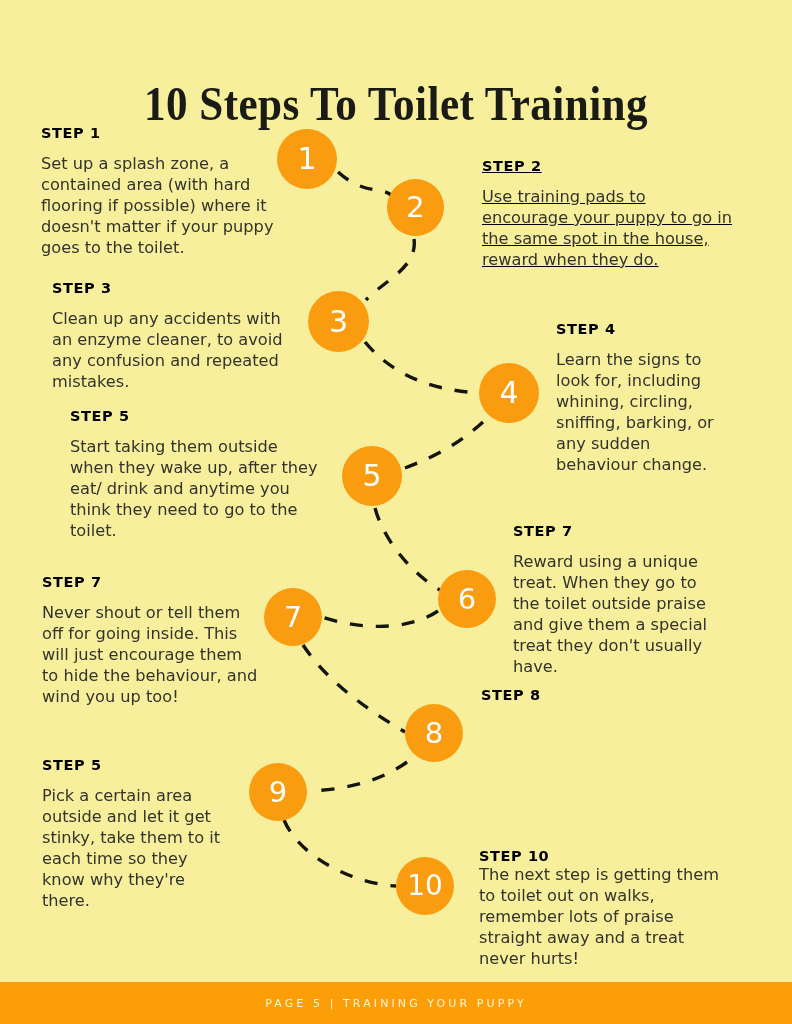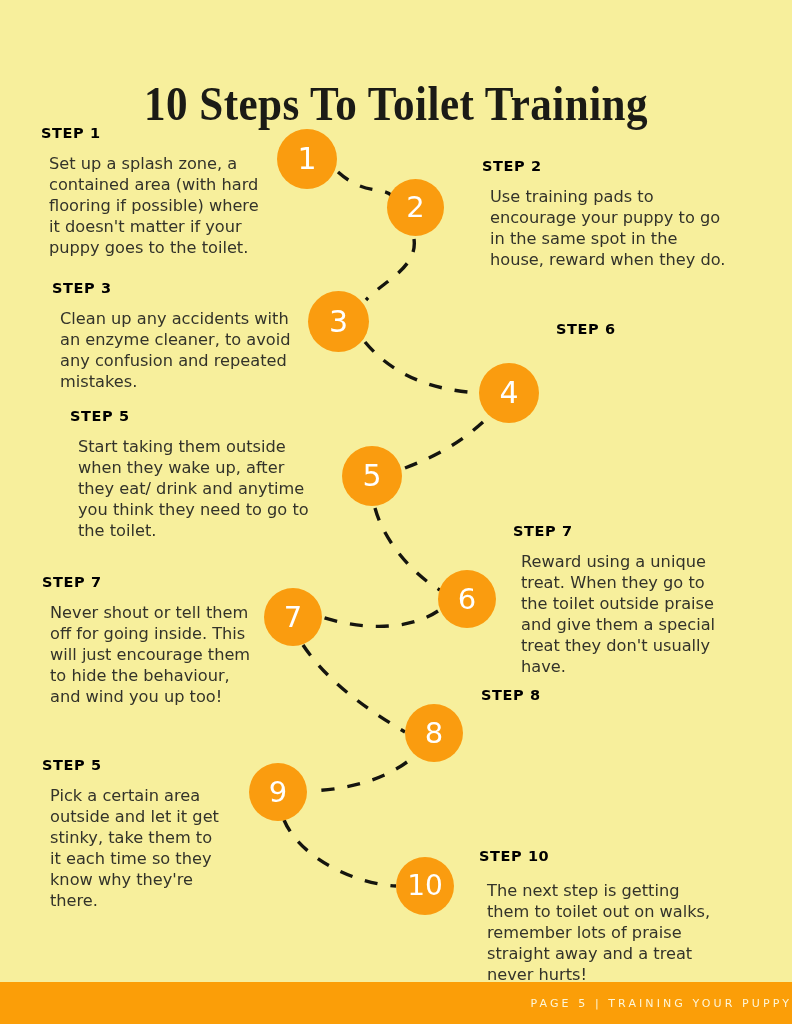--- a/index.html
+++ b/index.html
@@ -77,34 +77,34 @@
     letter-spacing: 0.6px;
     color: #000000;
     margin: 0 0 12px 0;
   }
   .step-body {
     font-family: "DejaVu Sans", sans-serif;
     font-weight: 400;
     font-size: 16.2px;
     line-height: 21px;
     color: #33332a;
-    margin: 8px;
+    margin: 0;
   }
 
   
   #footer {
     position: absolute;
     left: 0;
     bottom: 0;
     width: 792px;
     height: 42px;
     background: #fb9e08;
     display: flex;
     align-items: center;
-    justify-content: flex-end;
+    justify-content: center;
   }
   #footer-text {
     font-family: "DejaVu Sans", sans-serif;
     font-size: 11px;
     letter-spacing: 3.1px;
     color: #fdf6d8;
     text-transform: uppercase;
   }
 </style>
 </head>
@@ -164,32 +164,33 @@
   </div>
   <div class="step-circle" style="left:396px; top:857px; width:58px; height:58px; font-size:28px;">
     <span>10</span>
   </div>
 
   <div class="step-block" style="left:41px; top:125px; width:240px;">
     <p class="step-label">STEP 1</p>
     <p class="step-body">Set up a splash zone, a contained area (with hard flooring if possible) where it doesn't matter if your puppy goes to the toilet.</p>
   </div>
 
-  <div class="step-block" style="left:482px; top:158px; width:252px;">
+  <div class="step-block" style="left:482px; top:158px; width:252px;text-decoration:underline;">
     <p class="step-label">STEP 2</p>
     <p class="step-body">Use training pads to encourage your puppy to go in the same spot in the house, reward when they do.</p>
   </div>
 
   <div class="step-block" style="left:52px; top:280px; width:252px;">
     <p class="step-label">STEP 3</p>
     <p class="step-body">Clean up any accidents with an enzyme cleaner, to avoid any confusion and repeated mistakes.</p>
   </div>
 
   <div class="step-block" style="left:556px; top:321px; width:180px;">
-    <p class="step-label">STEP 6</p>
+    <p class="step-label">STEP 4</p>
+    <p class="step-body">Learn the signs to look for, including whining, circling, sniffing, barking, or any sudden behaviour change.</p>
   </div>
 
   <div class="step-block" style="left:70px; top:408px; width:250px;">
     <p class="step-label">STEP 5</p>
     <p class="step-body">Start taking them outside when they wake up, after they eat/ drink and anytime you think they need to go to the toilet.</p>
   </div>
 
   <div class="step-block" style="left:513px; top:523px; width:215px;">
     <p class="step-label">STEP 7</p>
     <p class="step-body">Reward using a unique treat. When they go to the toilet outside praise and give them a special treat they don't usually have.</p>
@@ -203,21 +204,21 @@
   <div class="step-block" style="left:481px; top:687px; width:252px;">
     <p class="step-label">STEP 8</p>
   </div>
 
   <div class="step-block" style="left:42px; top:757px; width:190px;">
     <p class="step-label">STEP 5</p>
     <p class="step-body">Pick a certain area outside and let it get stinky, take them to it each time so they know why they're there.</p>
   </div>
 
   <div class="step-block" style="left:479px; top:848px; width:252px;">
-    <p class="step-label" style="margin-bottom:16px;">STEP 10</p>
+    <p class="step-label" style="margin-bottom:0;">STEP 10</p>
     <p class="step-body">The next step is getting them to toilet out on walks, remember lots of praise straight away and a treat never hurts!</p>
   </div>
 
   <div id="footer">
     <span id="footer-text">PAGE 5 | TRAINING YOUR PUPPY</span>
   </div>
 
 </div>
 
 </body></html>

